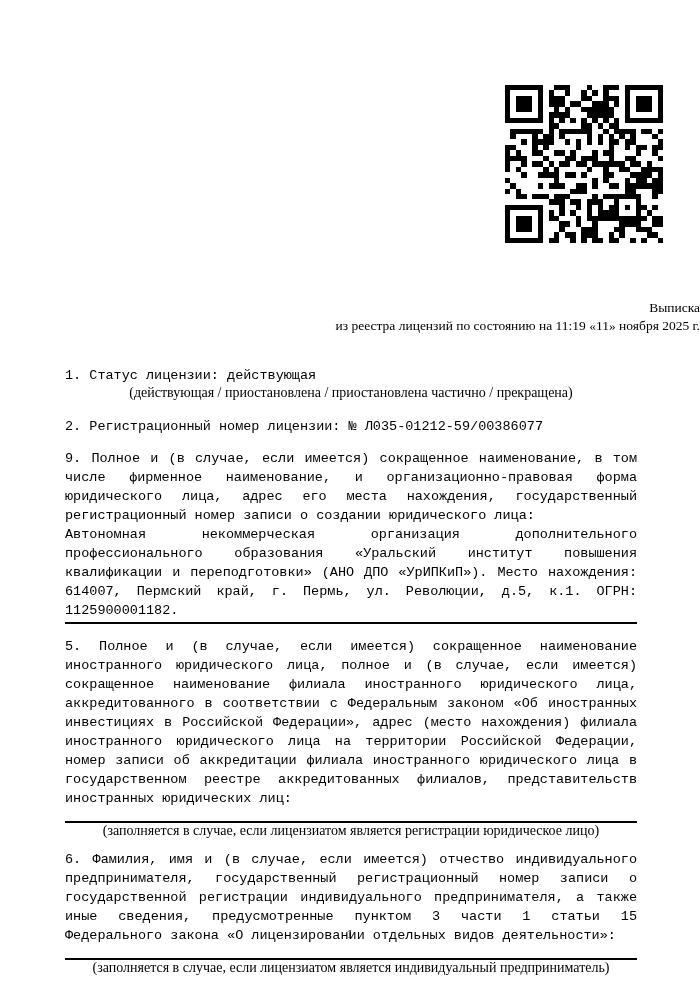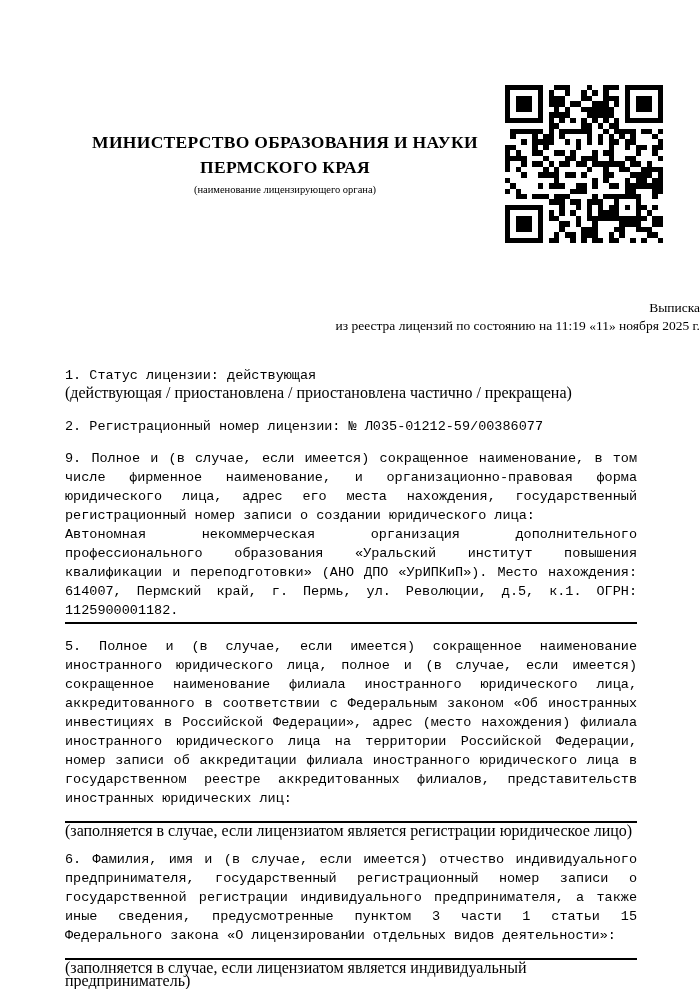--- a/index.html
+++ b/index.html
@@ -26,43 +26,36 @@
     position:absolute;left:0;right:0;top:299px;
     text-align:right;font-size:13.5px;line-height:18px;
   }
   
   .content{
     position:absolute;left:65px;right:63px;top:366px;
   }
   .content p{margin:0;font-size:13.5px;line-height:19px;font-family:Liberation Mono, monospace;}
   .just{text-align:justify;}
   .small-caption{
-    font-size:16px;line-height:13px;margin:1px 0 0 0;
+    font-size:14px;line-height:13px;text-align:center;margin:1px 0 0 0;
   }
   .rule{border:0;border-top:2px solid #000;margin:2px 0 0 0;height:0;}
   .mt-lg{margin-top:18px !important;}
   .mt{margin-top:13px !important;}
   .rule-gap{margin-top:13px;}
   .page-num{
     position:absolute;left:0;right:0;top:926px;
     text-align:center;font-size:13px;
   }
 </style>
 </head>
 <body>
 
 <div class="doc">
 
-  <div class="header-text">
-    <div class="ministry">
-      <div>МИНИСТЕРСТВО ОБРАЗОВАНИЯ И НАУКИ</div>
-      <div>ПЕРМСКОГО КРАЯ</div>
-    </div>
-    <div class="ministry-caption">(наименование лицензирующего органа)</div>
-  </div>
 
   <div class="qr" id="qr">
       <svg xmlns="http://www.w3.org/2000/svg" viewBox="0 0 29 29" width="158" height="158" shape-rendering="crispEdges">
         <rect width="29" height="29" fill="#ffffff"></rect>
         <rect x="0" y="0" width="1" height="1" fill="#000000"></rect>
         <rect x="1" y="0" width="1" height="1" fill="#000000"></rect>
         <rect x="2" y="0" width="1" height="1" fill="#000000"></rect>
         <rect x="3" y="0" width="1" height="1" fill="#000000"></rect>
         <rect x="4" y="0" width="1" height="1" fill="#000000"></rect>
         <rect x="5" y="0" width="1" height="1" fill="#000000"></rect>

